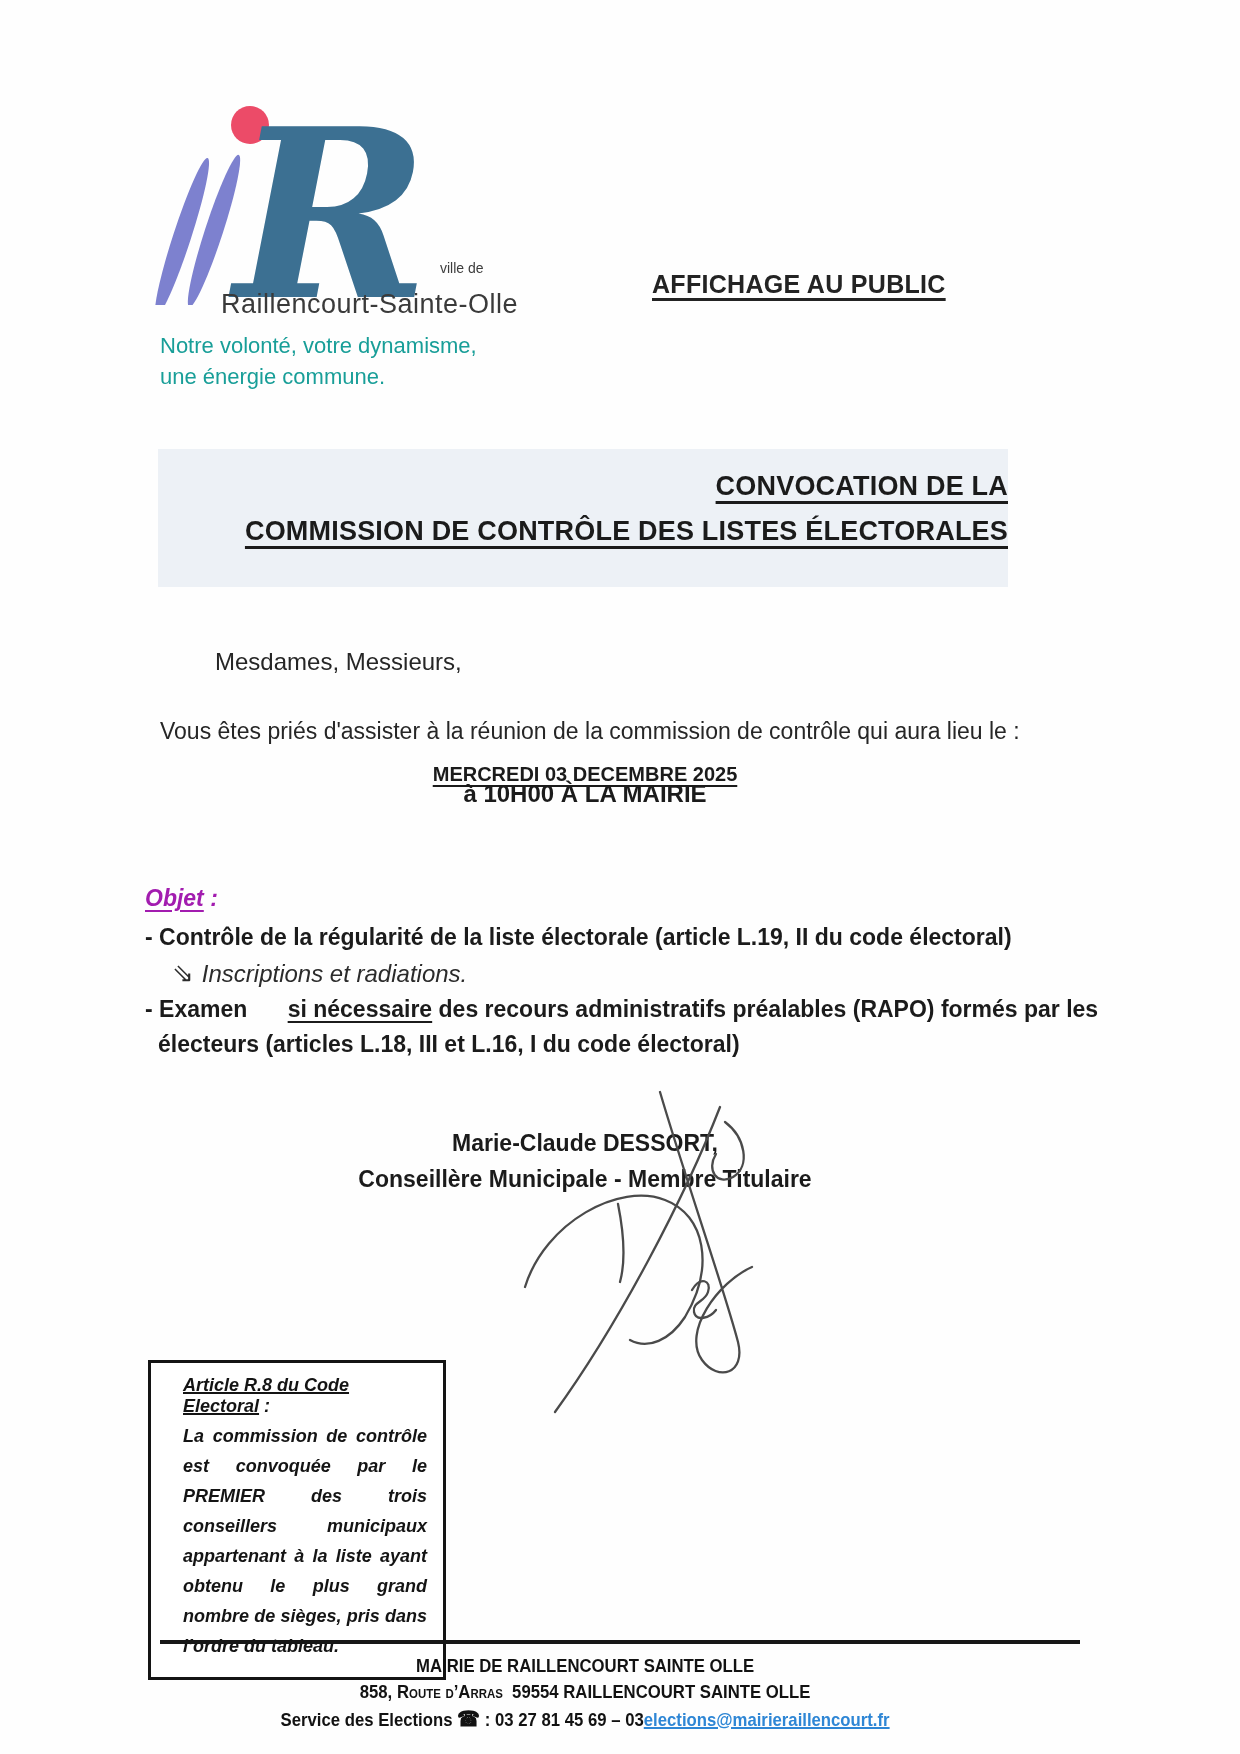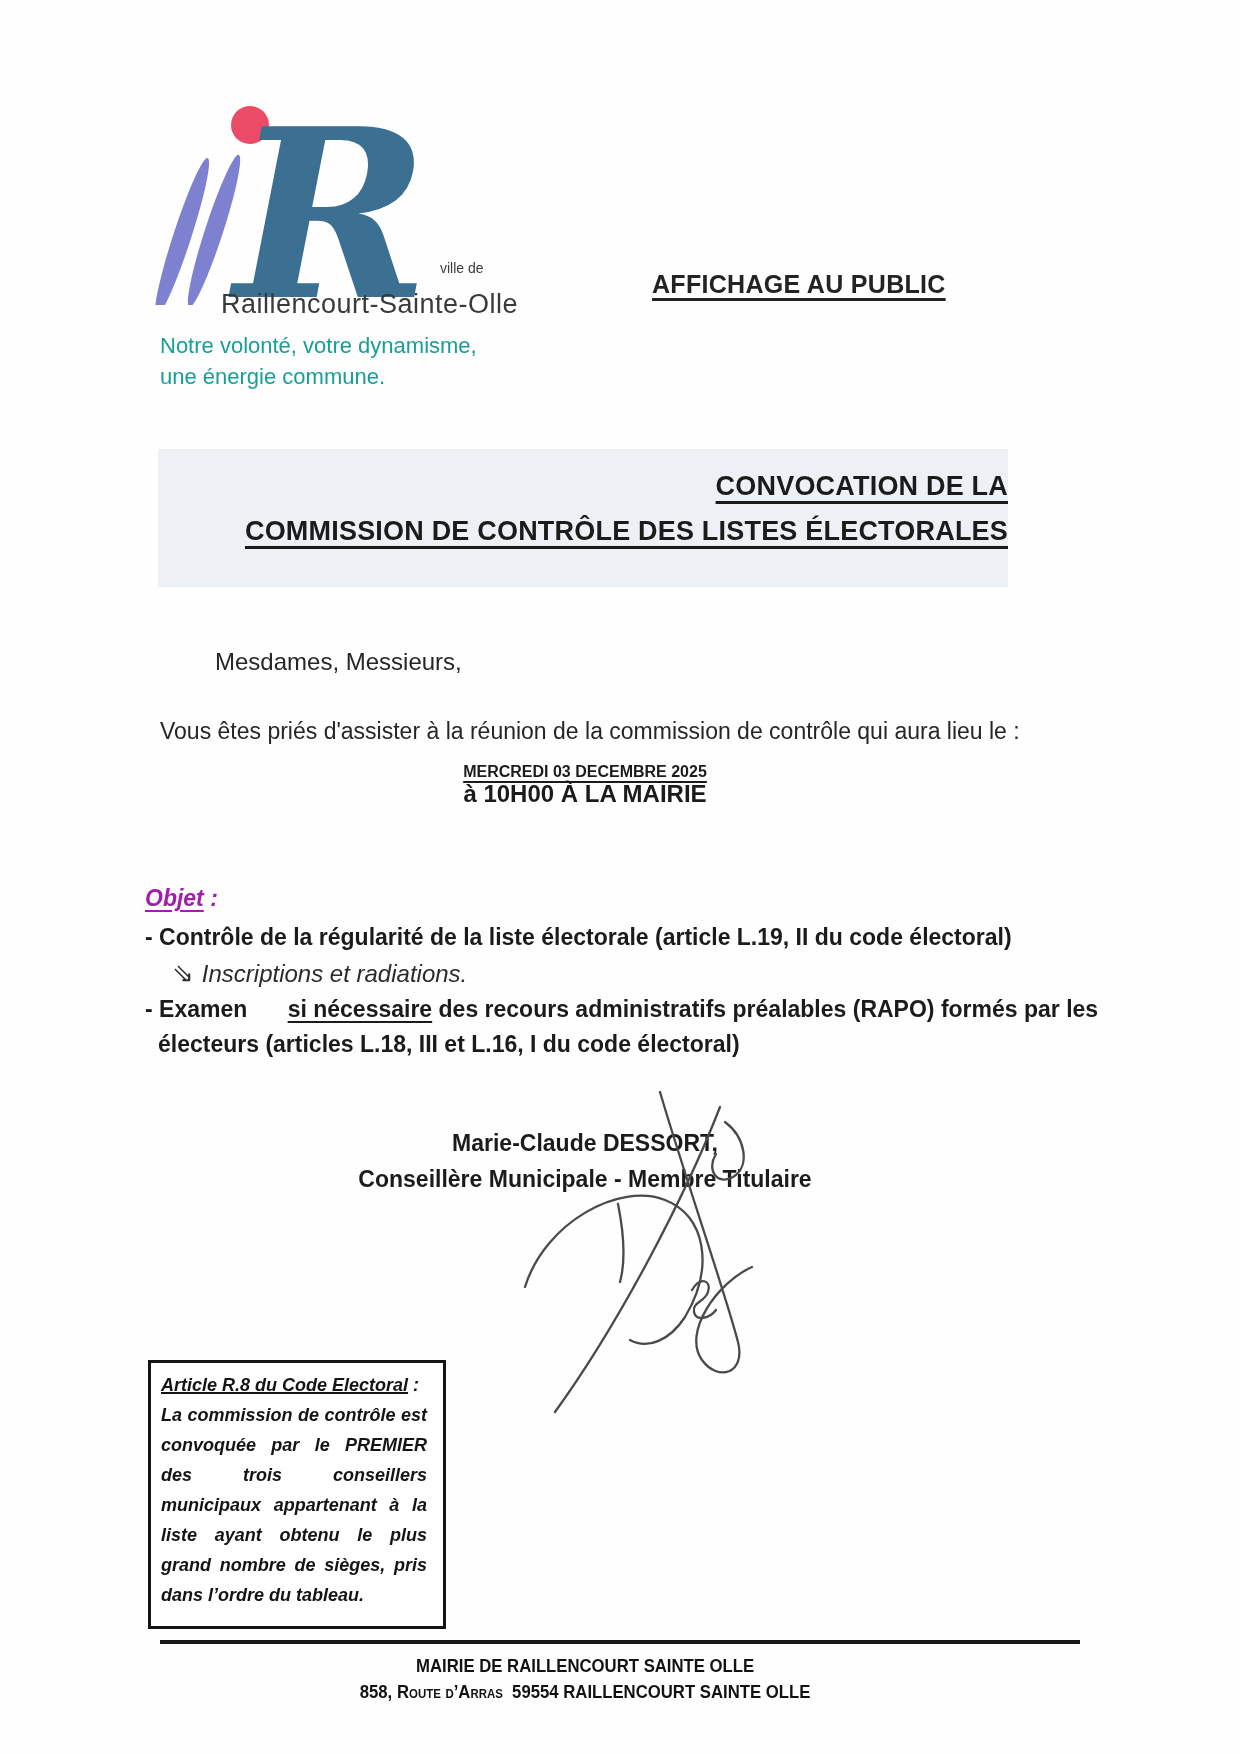--- a/index.html
+++ b/index.html
@@ -38,21 +38,21 @@
     font-size:27px;font-weight:bold;color:#1b1b1b;letter-spacing:.2px;
     text-decoration:underline;text-decoration-thickness:2.5px;text-underline-offset:6px;
   }
   .banner .l1{margin-top:22px;}
   .banner .l2{margin-top:14px;}
 
   
   .salutation{position:absolute;left:215px;top:648px;font-size:24px;color:#262626;}
   .intro{position:absolute;left:160px;top:718px;width:880px;font-size:23px;color:#262626;}
   .center-col{position:absolute;left:150px;width:870px;text-align:center;}
-  .date-line{top:763px;font-size:16px;font-weight:bold;color:#1b1b1b;
+  .date-line{top:763px;font-size:20px;font-weight:bold;color:#1b1b1b;
     }
   .date-line span{text-decoration:underline;text-decoration-thickness:2px;text-underline-offset:4px;}
   .time-line{top:780px;font-size:24px;font-weight:bold;color:#1b1b1b;}
 
   .objet{position:absolute;left:145px;top:885px;font-size:23px;font-weight:bold;font-style:italic;color:#a21caf;}
   .objet .u{text-decoration:underline;text-decoration-thickness:2px;text-underline-offset:4px;}
 
   .item{position:absolute;font-size:23px;font-weight:bold;color:#1b1b1b;}
   .item1{left:145px;top:924px;}
   .item1-sub{position:absolute;left:172px;top:958px;color:#2b2b2b;font-size:24px;}
@@ -63,21 +63,21 @@
   .item2b{left:158px;top:1031px;}
 
   .sig-name{top:1130px;font-size:23px;font-weight:bold;color:#1b1b1b;}
   .sig-title{top:1166px;font-size:23px;font-weight:bold;color:#1b1b1b;}
   .sig-svg{position:absolute;left:470px;top:1082px;width:310px;height:348px;}
 
   
   .note-box{
     position:absolute;left:148px;top:1360px;width:298px;box-sizing:border-box;
     border:3px solid #141414;background:#fff;
-    padding:12px 16px 16px 10px;
+    padding:12px 16px 16px 32px;
   }
   .note-box .nb-title{
     font-size:18px;font-weight:bold;font-style:italic;color:#141414;margin-bottom:4px;
   }
   .note-box .nb-title .u{text-decoration:underline;text-decoration-thickness:1.5px;}
   .note-box .nb-text{
     font-size:18px;font-weight:bold;font-style:italic;color:#141414;
     line-height:30px;text-align:justify;
   }
 
@@ -161,14 +161,19 @@
 
   <div class="footer-rule"></div>
   <div class="abs center-col f-line f1">
     <span class="cond">MAIRIE DE RAILLENCOURT SAINTE OLLE</span>
   </div>
   <div class="abs center-col f-line f2">
     <span class="cond">
       <span>858, </span><span class="sc">Route d’Arras</span><span>&nbsp; 59554 RAILLENCOURT SAINTE OLLE</span>
     </span>
   </div>
+  <div class="abs center-col f-line f3">
+    <span class="cond">
+      <span>Service des Elections </span><span class="phone-icon">☎</span><span> : 03 27 81 45 69 – 03</span><a href="#" class="email-link">elections@mairieraillencourt.fr</a>
+    </span>
+  </div>
 
 </div>
 
 </body></html>

